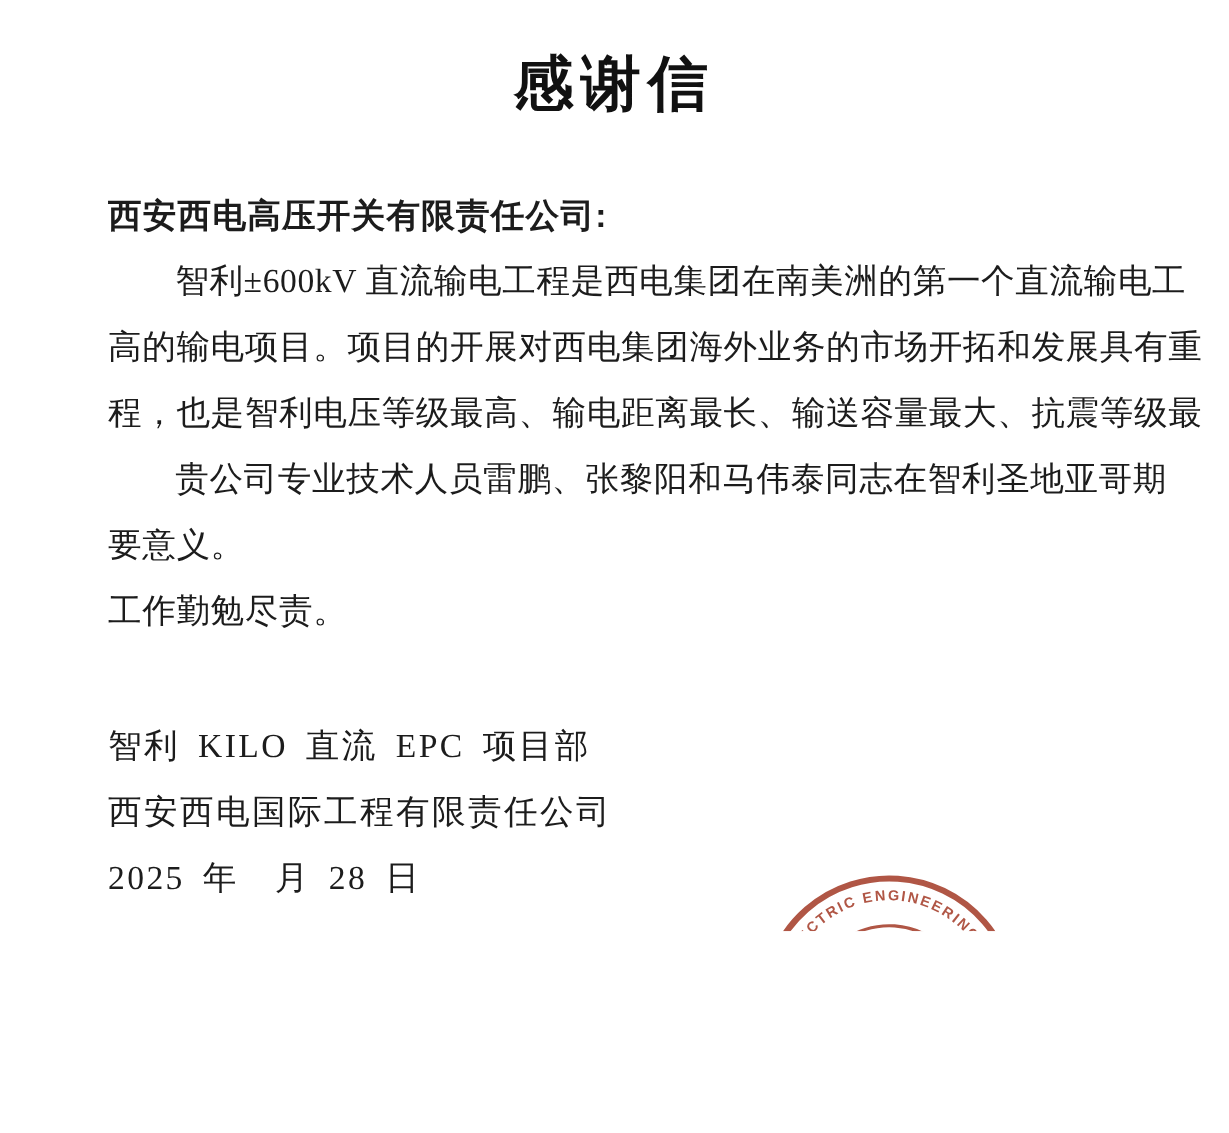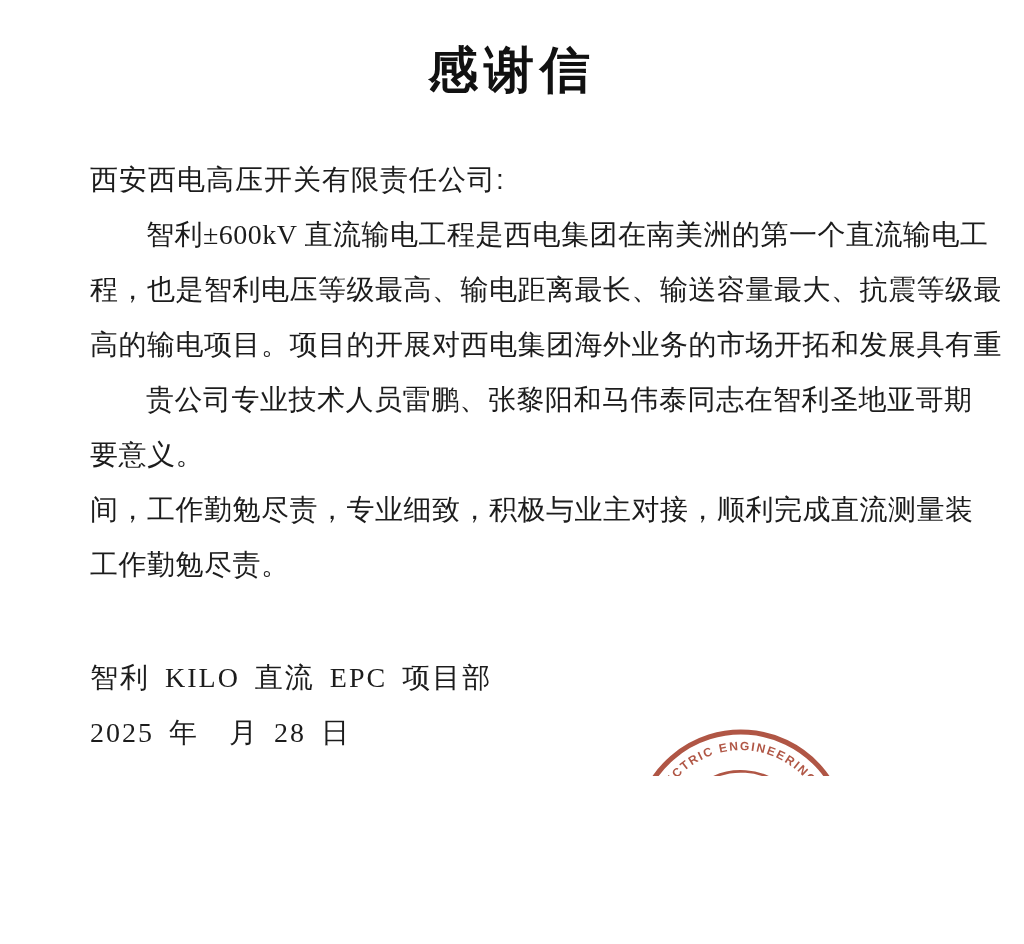--- a/index.html
+++ b/index.html
@@ -26,21 +26,21 @@
     letter-spacing:6px;
     font-family:"Liberation Sans","DejaVu Sans",sans-serif;
     color:#111;
   }
   .content{
     margin:52px 89px 0 90px;
     font-size:28px;
     line-height:55px;
   }
   .salutation{
-    font-weight:400;
+    font-weight:700;
     font-family:"Liberation Sans","DejaVu Sans",sans-serif;
     letter-spacing:1px;
   }
   .line{white-space:nowrap;letter-spacing:.5px;}
   .indent-2{text-indent:56px;}
   .indent-3{text-indent:82px;}
   .signature{
     margin-top:58px;
     text-align:left;
     line-height:55px;
@@ -74,29 +74,29 @@
 <body>
 
 <div class="page">
 
   <h1 class="title">感谢信</h1>
 
   <div class="content">
     <div class="salutation">西安西电高压开关有限责任公司:</div>
 
     <div class="line indent-2">智利±600kV 直流输电工程是西电集团在南美洲的第一个直流输电工</div>
+    <div class="line">高的输电项目。项目的开展对西电集团海外业务的市场开拓和发展具有重</div>
     <div class="line">程，也是智利电压等级最高、输电距离最长、输送容量最大、抗震等级最</div>
-    <div class="line">高的输电项目。项目的开展对西电集团海外业务的市场开拓和发展具有重</div>
     <div class="line indent-2">贵公司专业技术人员雷鹏、张黎阳和马伟泰同志在智利圣地亚哥期</div>
     <div class="line">要意义。</div>
-    <div class="line">间，工作勤勉尽责，专业细致，积极与业主对接，顺利完成直流测量装</div>
     <div class="line">工作勤勉尽责。</div>
 
     <div class="signature">
       <div>智利 KILO 直流 EPC 项目部</div>
+      <div>西安西电国际工程有限责任公司</div>
       <div>2025 年　月 28 日</div>
     </div>
   </div>
 
   <div class="stamp">
     <svg viewBox="0 0 220 220">
       <defs>
         <path id="arcTop" d="M 25.9 127.9 A 86 86 0 1 1 194.1 127.9" fill="none"></path>
         <path id="arcBottom" d="M 37.9 160.5 A 88 88 0 0 0 182.1 160.5" fill="none"></path>
       </defs>

